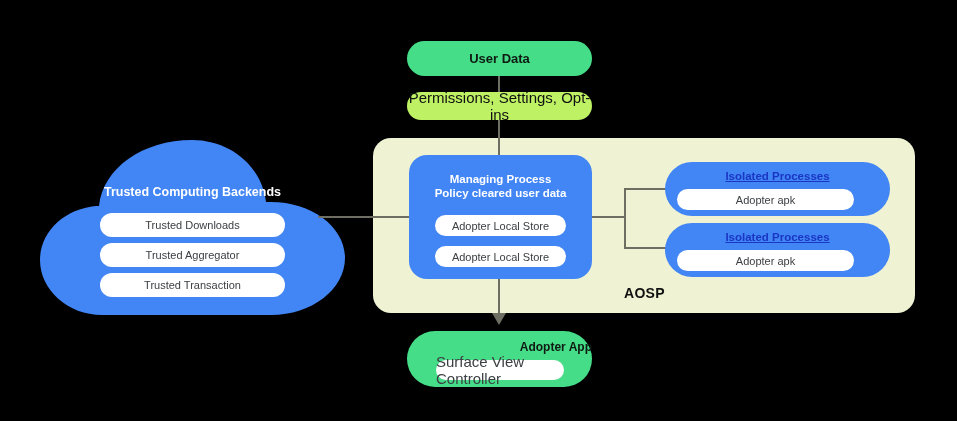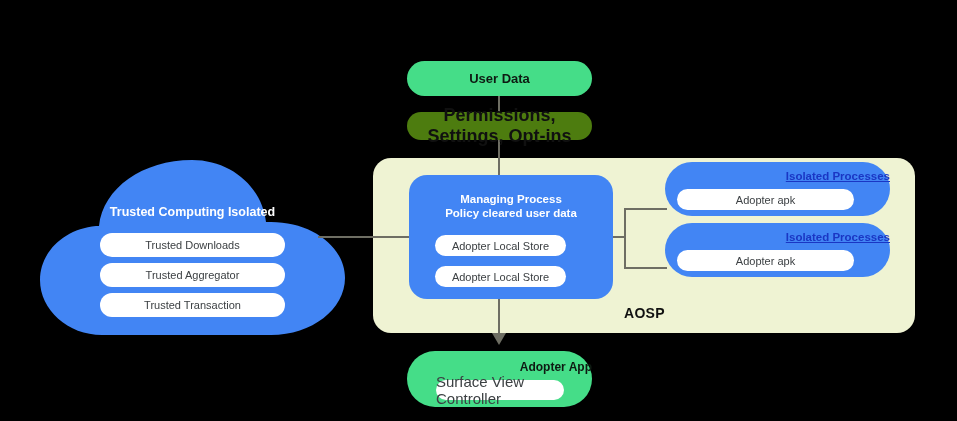--- a/index.html
+++ b/index.html
@@ -3,21 +3,21 @@
 <meta charset="utf-8">
 <style>
   html,body{margin:0;padding:0;background:#000;}
   #canvas{
     position:relative;
     width:957px;height:421px;
     background:#000000;
     overflow:hidden;
     font-family:"Liberation Sans", sans-serif;
   }
-  .abs{position:absolute;margin-top:20px;}
+  .abs{position:absolute;}
 
   
   #aosp-container{
     left:373px;top:138px;width:542px;height:175px;
     background:#EFF3D3;
     border-radius:18px;
   }
   #aosp-label{
     left:624px;top:285px;
     font-size:14px;font-weight:bold;color:#101010;
@@ -34,27 +34,27 @@
   
   #user-data{
     left:407px;top:41px;width:185px;height:35px;
     background:#45DD88;
     color:#0E1A12;font-size:13px;font-weight:bold;
   }
 
   
   #permissions{
     left:407px;top:92px;width:185px;height:28px;
-    background:#4d7c0f;
-    color:#101010;font-size:18px;font-weight:bold;
+    background:#bef264;
+    color:#101010;font-size:15px;font-weight:normal;
   }
 
   
   #managing-process{
-    left:409px;top:155px;width:204px;height:124px;
+    left:409px;top:155px;width:183px;height:124px;
     background:#4285F4;
     border-radius:18px;
   }
   #managing-process-title{
     position:absolute;left:0;right:0;top:17px;
     text-align:center;color:#FFFFFF;
     font-size:11.5px;font-weight:bold;line-height:14px;
   }
   .inner-white{
     position:absolute;left:26px;width:131px;height:21px;
@@ -67,21 +67,21 @@
 
   
   .isolated-box{
     position:absolute;left:665px;width:225px;height:54px;
     background:#4285F4;border-radius:999px;
   }
   #isolated-1{top:162px;}
   #isolated-2{top:223px;}
   .isolated-title{
     position:absolute;left:0;right:0;top:8px;
-    text-align:right;
+    text-align:center;
     font-size:11.5px;font-weight:bold;
     color:#1A36C4;
     text-decoration:underline;
   }
   .isolated-inner{
     position:absolute;left:12px;width:177px;height:21px;top:27px;
     background:#FFFFFF;border-radius:999px;
     display:flex;align-items:center;justify-content:center;
     font-size:11px;color:#3C4043;
   }
@@ -153,21 +153,21 @@
         C 191 0 222 27 226 62
         C 226 62 228 62 231 62
         C 272 62 305 87 305 118
         C 305 149 272 175 231 175
         L 62 175
         C 28 175 0 150 0 120
         C 0 92 24 69 56 66
         C 57 66 58 66 59 66
         C 63 28 103 0 152 0 Z"></path>
     </svg>
-    <div id="cloud-title">Trusted Computing Isolated</div>
+    <div id="cloud-title">Trusted Computing Backends</div>
     <div class="cloud-item" id="trusted-downloads">Trusted Downloads</div>
     <div class="cloud-item" id="trusted-transaction">Trusted Transaction</div>
     <div class="cloud-item" id="trusted-aggregator">Trusted Aggregator</div>
   </div>
 
   <div class="abs conn" id="conn-cloud-mp"></div>
   <div class="abs conn" id="conn-userdata-perm"></div>
   <div class="abs conn" id="conn-perm-aosp"></div>
   <div class="abs conn" id="conn-mp-right"></div>
   <div class="abs conn" id="conn-vert-tree"></div>

